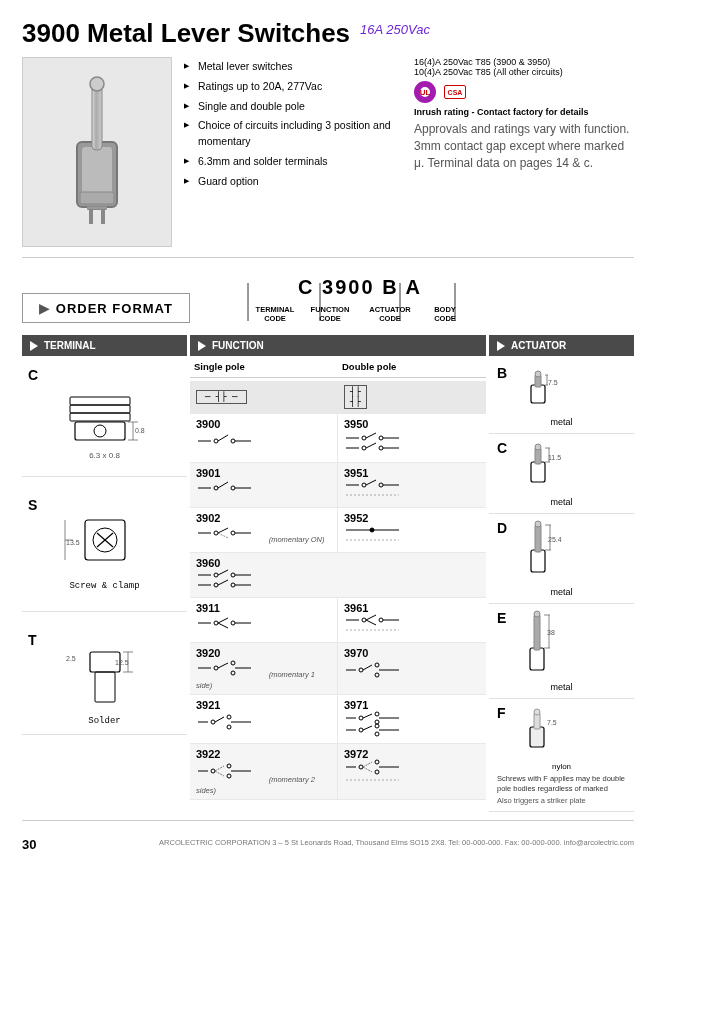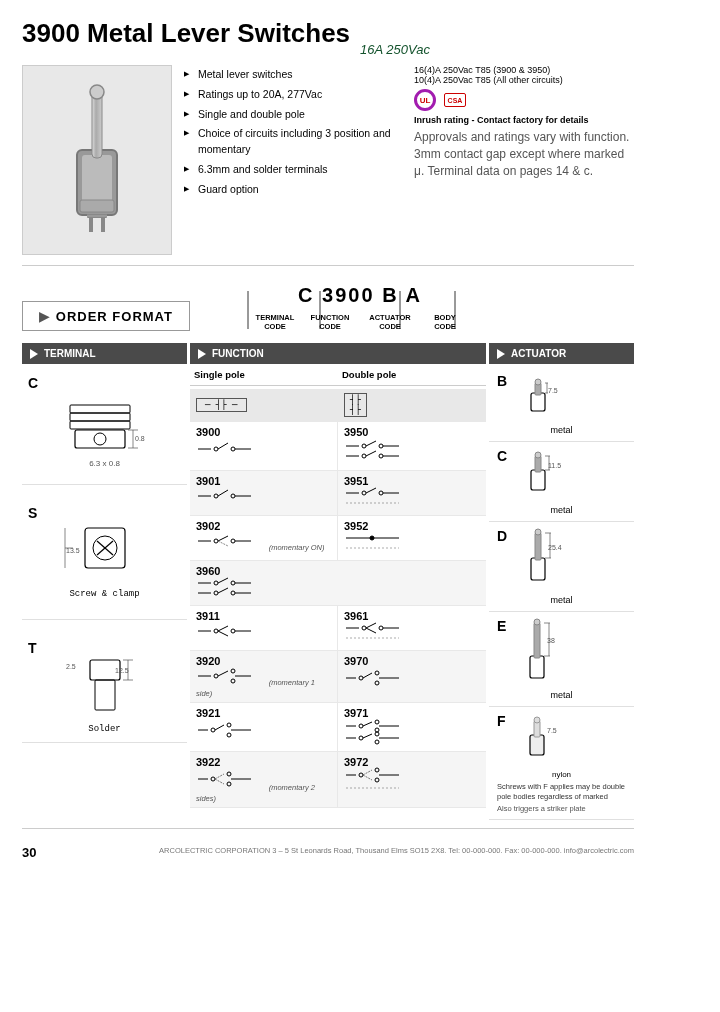--- a/index.html
+++ b/index.html
@@ -25,22 +25,22 @@
     }
     .header-title {
       font-size: 26px;
       font-weight: 900;
       color: #000;
       margin-right: 10px;
       white-space: nowrap;
     }
     .header-subtitle {
       font-size: 13px;
-      color: #14532d;
-      margin-top: 24px;
+      color: #6d28d9;
+      margin-top: 4px;
       font-style: italic;
     }
 
     
     .top-content {
       display: flex;
       gap: 12px;
       margin-bottom: 10px;
     }
     .product-image-box {
@@ -364,21 +364,21 @@
       <li>Guard option</li>
     </ul>
 
     <div class="certifications-box">
       <div style="font-size:9px; margin-bottom:4px;">
         <div>16(4)A 250Vac T85 (3900 &amp; 3950)</div>
         <div>10(4)A 250Vac T85 (All other circuits)</div>
       </div>
       <div class="cert-logo-row">
 
-        <span style="display:inline-flex;align-items:center;justify-content:center;width:22px;height:22px;border:3px solid #a21caf;border-radius:50%;font-size:8px;font-weight:bold;color:#cc0000;">UL</span>
+        <span style="display:inline-flex;align-items:center;justify-content:center;width:22px;height:22px;border:6px solid #a21caf;border-radius:50%;font-size:8px;font-weight:bold;color:#cc0000;">UL</span>
 
         <span style="display:inline-flex;align-items:center;justify-content:center;width:22px;height:14px;border:1.5px solid #cc0000;border-radius:2px;font-size:7px;font-weight:bold;color:#cc0000;margin-left:2px;">CSA</span>
       </div>
       <div class="inrush-text">
         <strong>Inrush rating - Contact factory for details</strong>
       </div>
       <div class="approvals-note">Approvals and ratings vary with function. 3mm contact gap except where marked μ. Terminal data on pages 14 &amp; c.</div>
     </div>
   </div>
 

